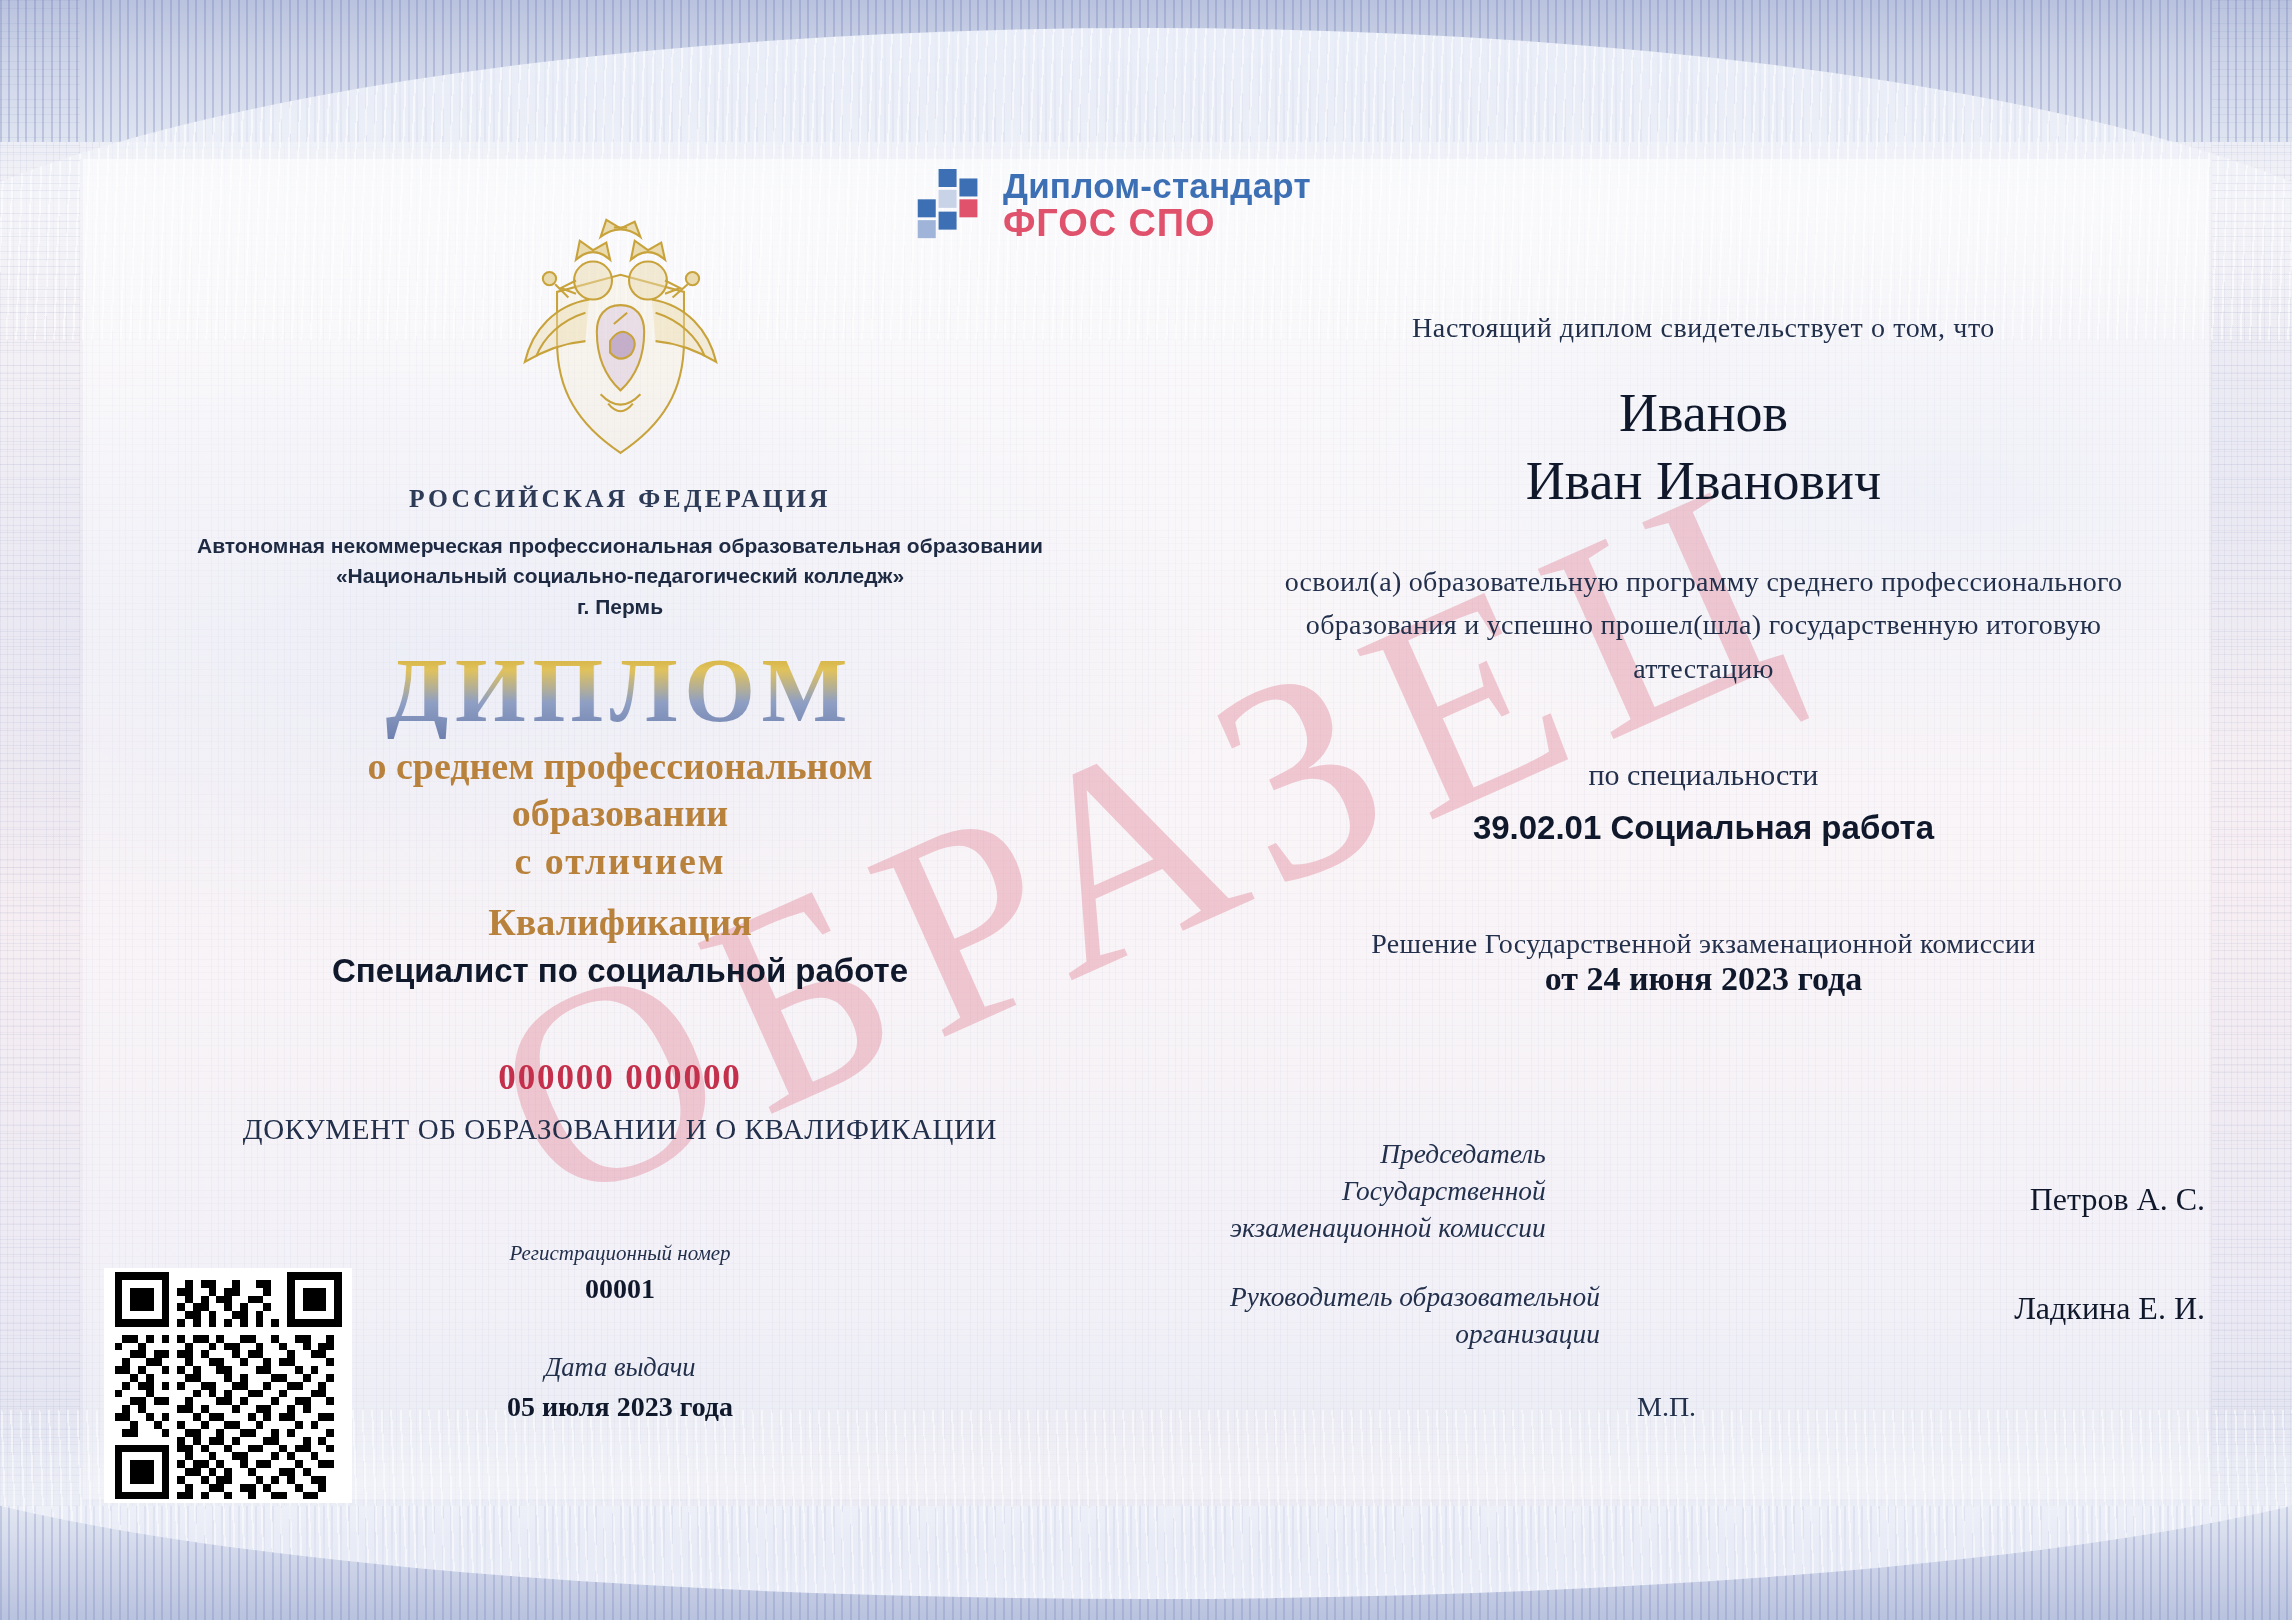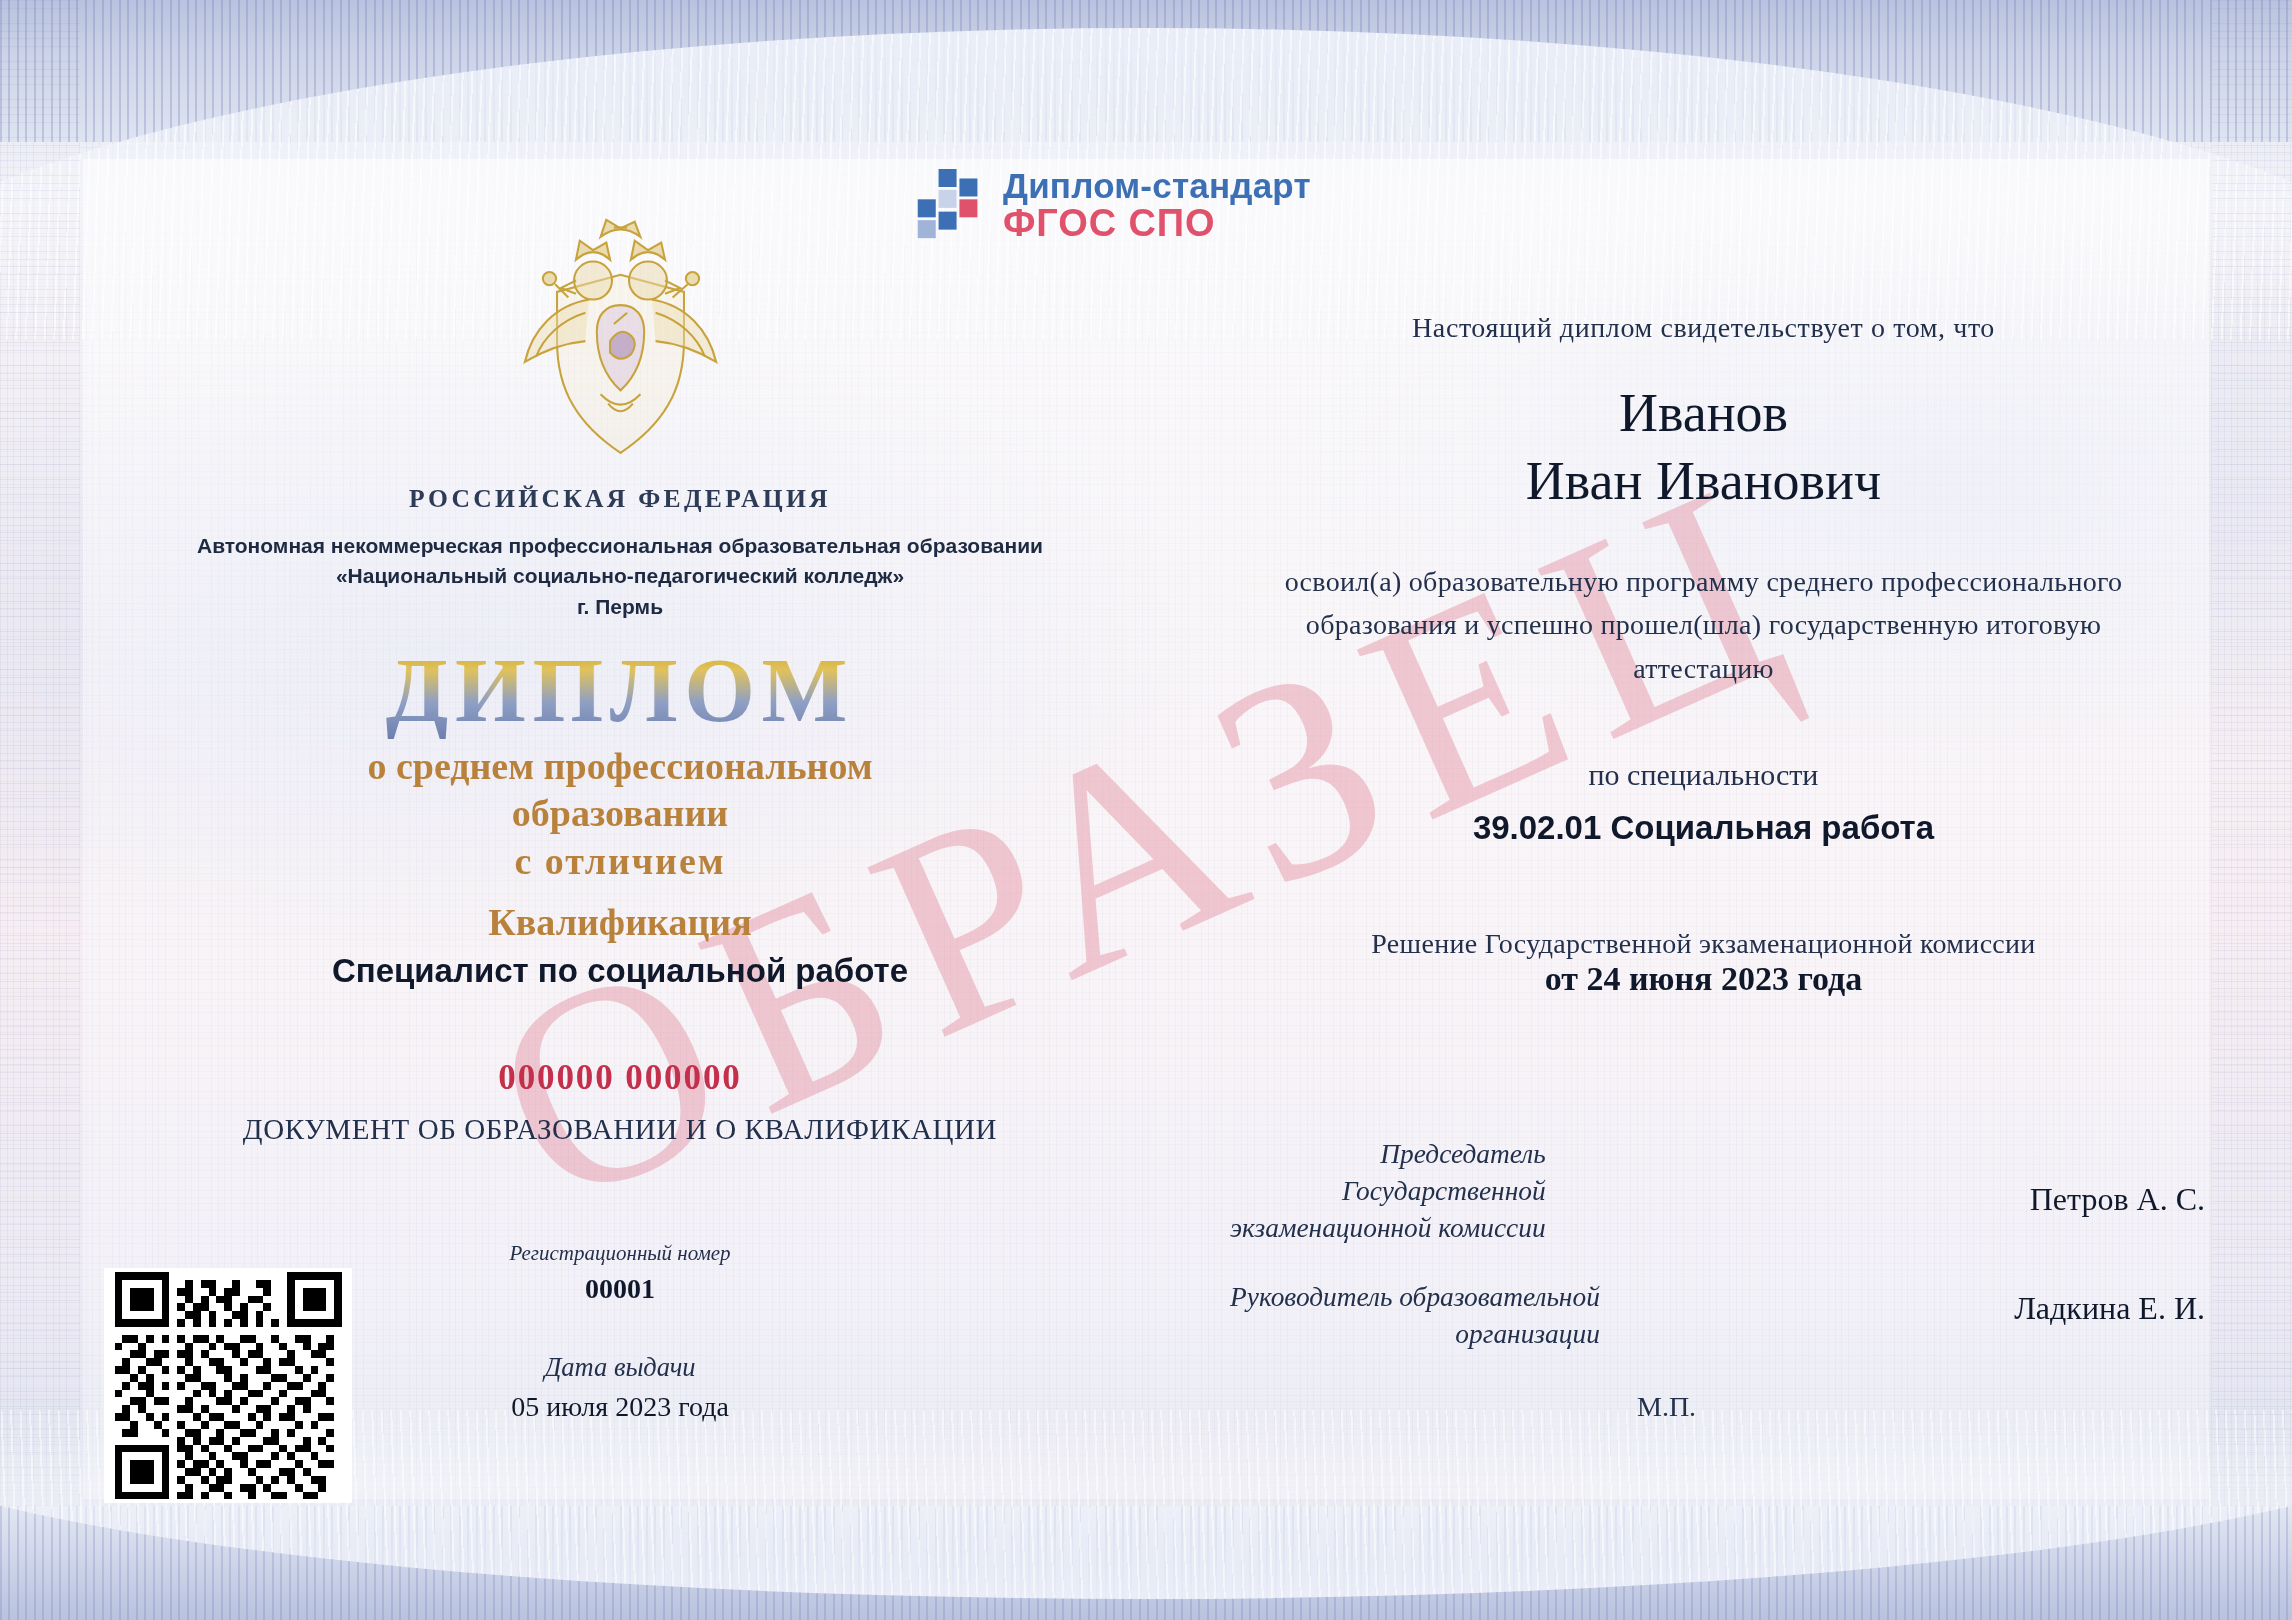--- a/index.html
+++ b/index.html
@@ -238,21 +238,21 @@
     margin-top: 47px;
   }
   .date-label {
     font-family: "Liberation Serif", serif;
     font-style: italic;
     font-size: 26.5px;
     color: #22304c;
   }
   .date-value {
     font-family: "Liberation Serif", serif;
-    font-weight: normal;
+    font-weight: bold;
     font-size: 28px;
     color: #10192c;
     margin-top: 7.6px;
   }
 
   
   .qr {
     position: absolute;
     left: 104px;
     top: 1268px;

